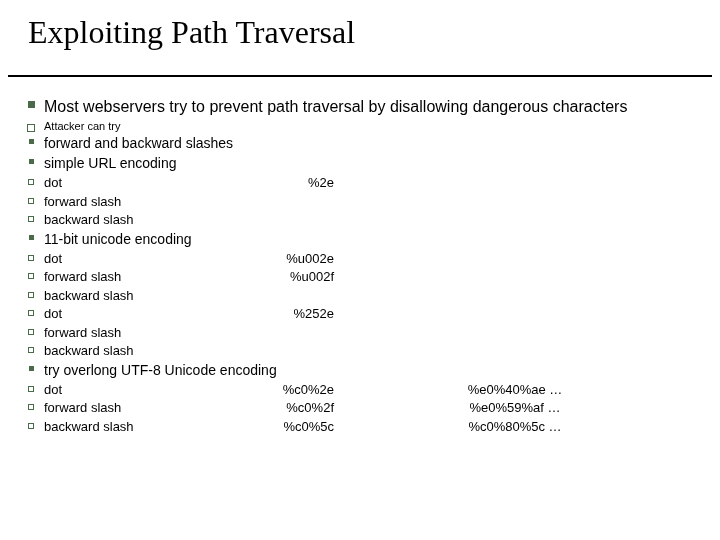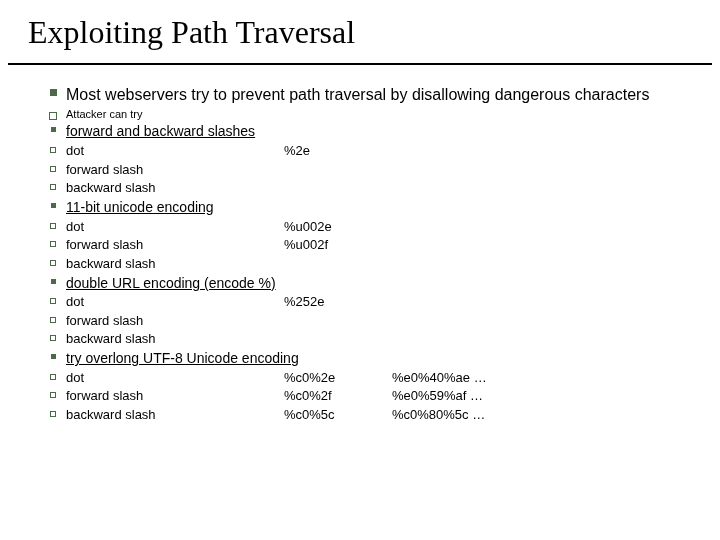--- a/index.html
+++ b/index.html
@@ -9,55 +9,54 @@
     background: #fff;
     font-family: Arial, Helvetica, sans-serif;
     color: #000;
     position: relative;
     box-sizing: border-box;
   }
   .title {
     font-family: Georgia, 'Times New Roman', serif;
     font-size: 32px;
     font-weight: normal;
-    padding: 14px 20px 12px 20px;
+    padding: 14px 20px 24px 20px;
     border-bottom: 2px solid #000;
     margin: 0 8px;
   }
   .content {
     padding: 18px 24px 10px 24px;
     font-size: 14px;
     line-height: 1.35;
-    margin-left: 22px;
   }
   .lvl1 { margin-left: 0px; }
   .lvl2 { margin-left: 44px; }
   .lvl3 { margin-left: 88px; }
   .lvl4 { margin-left: 132px; }
   .row { display: flex; align-items: flex-start; margin: 1px 0; }
   .bullet {
     width: 14px;
     flex: 0 0 14px;
     display: flex;
     justify-content: center;
     padding-top: 5px;
   }
   .sq { width: 7px; height: 7px; background: #4a6a4a; }
   .sq-outline { width: 6px; height: 6px; border: 1px solid #4a6a4a; background: #fff; }
   .sq-small { width: 5px; height: 5px; background: #4a6a4a; }
   .sq-tiny-outline { width: 4px; height: 4px; border: 1px solid #4a6a4a; background: #fff; }
   .txt { padding-left: 6px; flex: 1; }
   .lvl1 .txt { font-size: 16px; }
   .lvl2 .txt { font-size: 11px; }
-  .lvl3 .txt { font-size: 14px; text-decoration: underline; }
-  .lvl4 .txt { font-size: 13px; gap: 18px; }
+  .lvl3 .txt { font-size: 14px; }
+  .lvl4 .txt { font-size: 13px; }
   .tab-row { display: flex; }
   .c1 { flex: 0 0 200px; }
-  .c2 { flex: 0 0 90px; }
-  .c3 { flex: 1; }
+  .c2 { flex: 0 0 90px; text-align: right; }
+  .c3 { flex: 1; text-align: center; }
 </style>
 </head>
 <body>
 
 <div class="title">Exploiting Path Traversal</div>
 
 <div class="content">
 
   <div class="row lvl1">
     <span class="bullet">
@@ -73,20 +72,26 @@
     <span class="txt">Attacker can try</span>
   </div>
 
   <div class="row lvl3">
     <span class="bullet">
         <span class="sq-small"></span>
       </span>
     <span class="txt">forward and backward slashes</span>
   </div>
 
+  <div class="row lvl3">
+    <span class="bullet">
+        <span class="sq-small"></span>
+      </span>
+    <span class="txt">simple URL encoding</span>
+  </div>
   <div class="row lvl4">
     <span class="bullet">
         <span class="sq-tiny-outline"></span>
       </span>
     <span class="txt tab-row">
         <span class="c1">dot</span>
         <span class="c2">%2e</span>
       </span>
   </div>
   <div class="row lvl4">
@@ -132,26 +137,20 @@
   </div>
   <div class="row lvl4">
     <span class="bullet">
         <span class="sq-tiny-outline"></span>
       </span>
     <span class="txt tab-row">
         <span class="c1">backward slash</span>
       </span>
   </div>
 
-  <div class="row lvl3">
-    <span class="bullet">
-        <span class="sq-small"></span>
-      </span>
-    <span class="txt">double URL encoding (encode %)</span>
-  </div>
   <div class="row lvl4">
     <span class="bullet">
         <span class="sq-tiny-outline"></span>
       </span>
     <span class="txt tab-row">
         <span class="c1">dot</span>
         <span class="c2">%252e</span>
       </span>
   </div>
   <div class="row lvl4">

